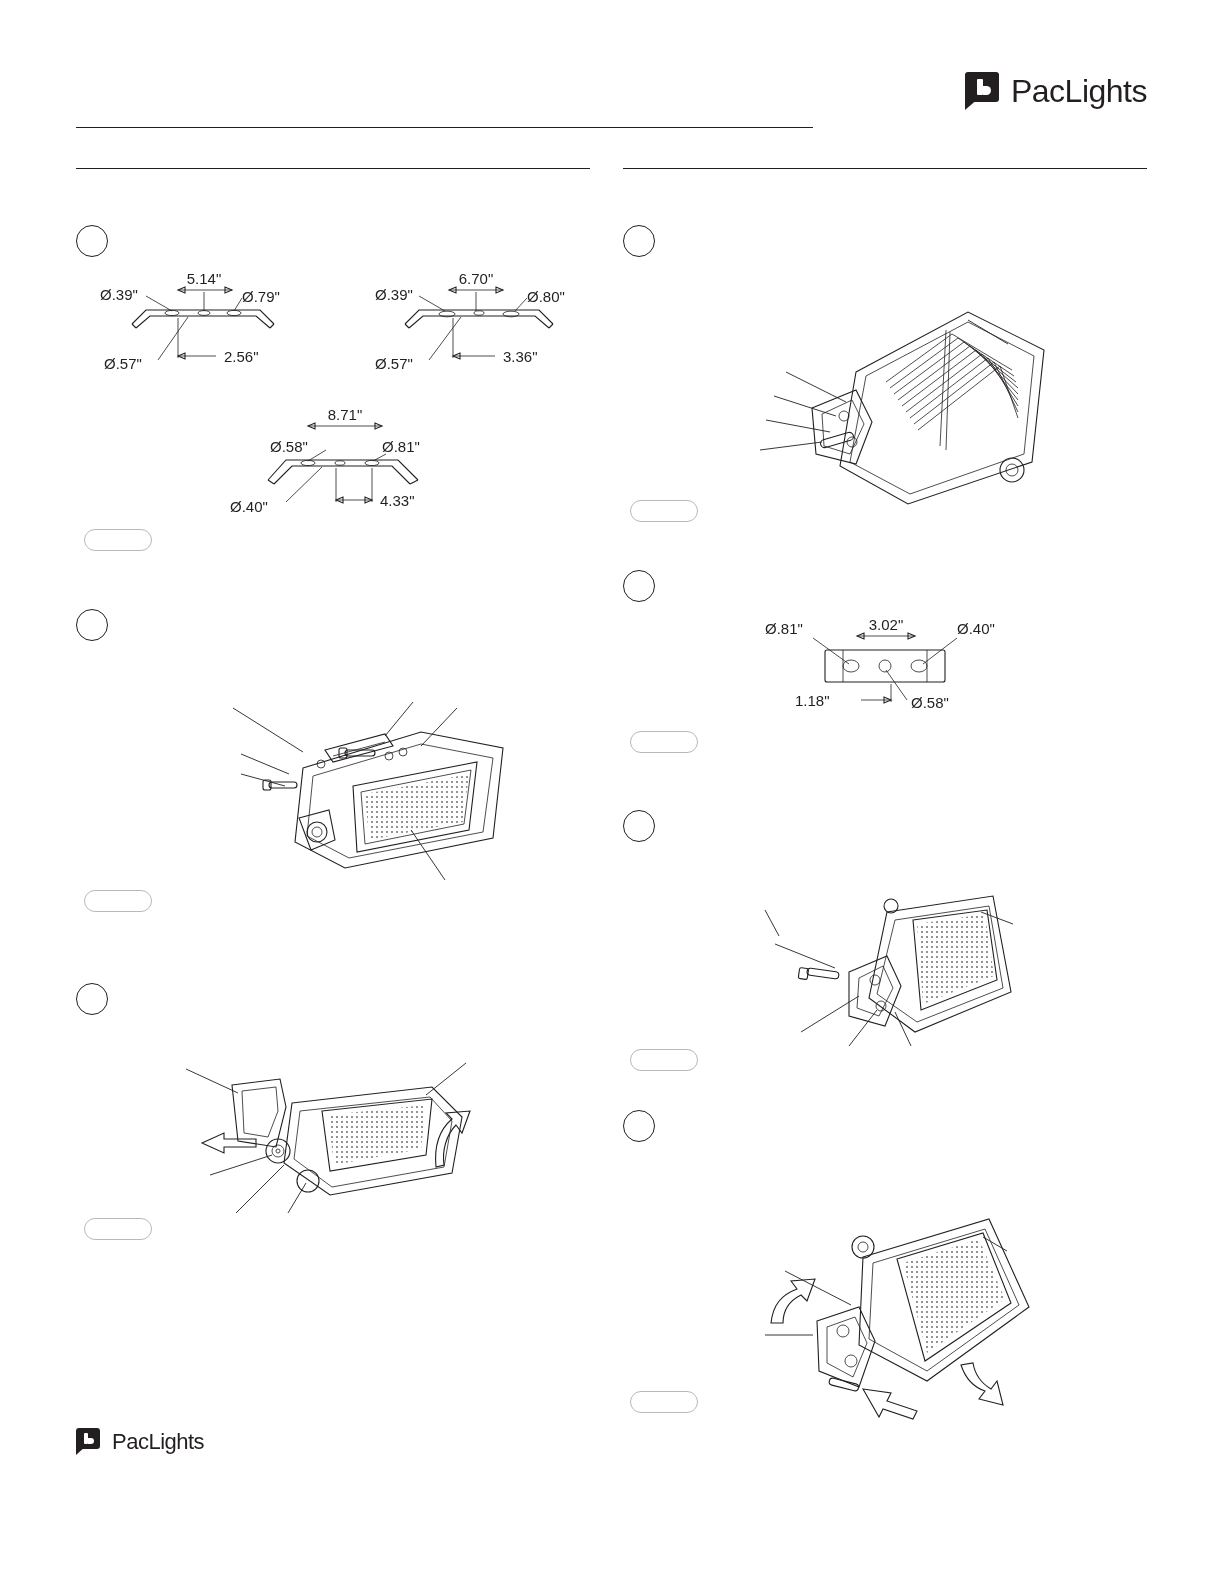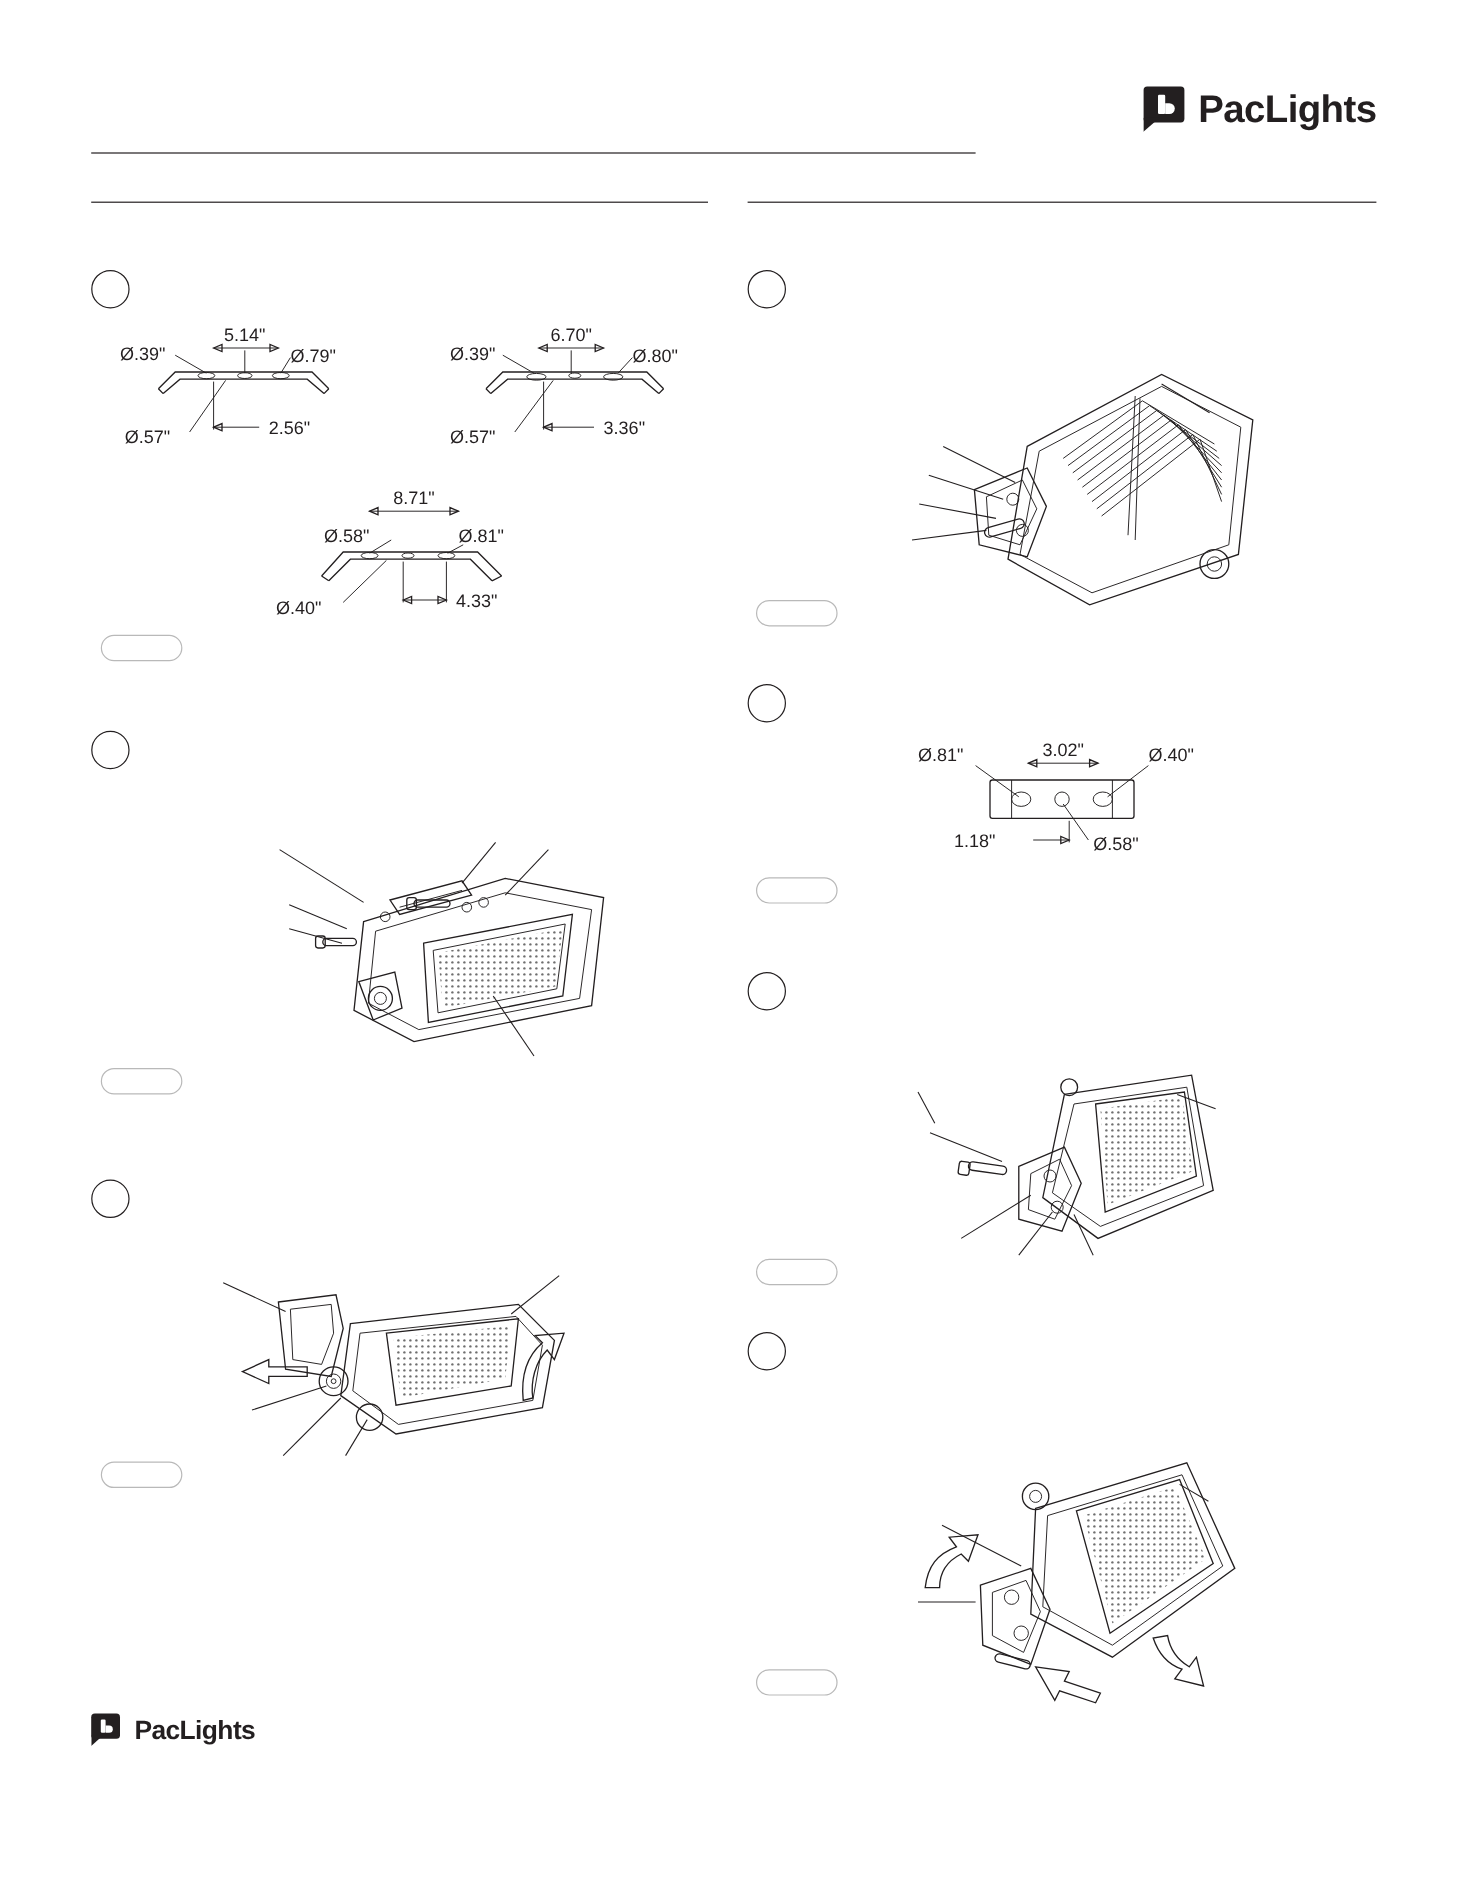--- a/index.html
+++ b/index.html
@@ -51,21 +51,21 @@
   .logo-mark .glyph2 {
     position: absolute;
     left: 18px; top: 14px;
     width: 8px; height: 9px;
     background: #ffffff;
     border-top-right-radius: 5px;
     border-bottom-right-radius: 5px;
   }
   .logo-text {
     font-size: 32px;
-    font-weight: bold;
+    font-weight: normal;
     letter-spacing: -0.5px;
     color: #231f20;
     text-align: center;
   }
 
   #header-logo {
     position: absolute;
     right: 78px;
     top: 72px;
   }

